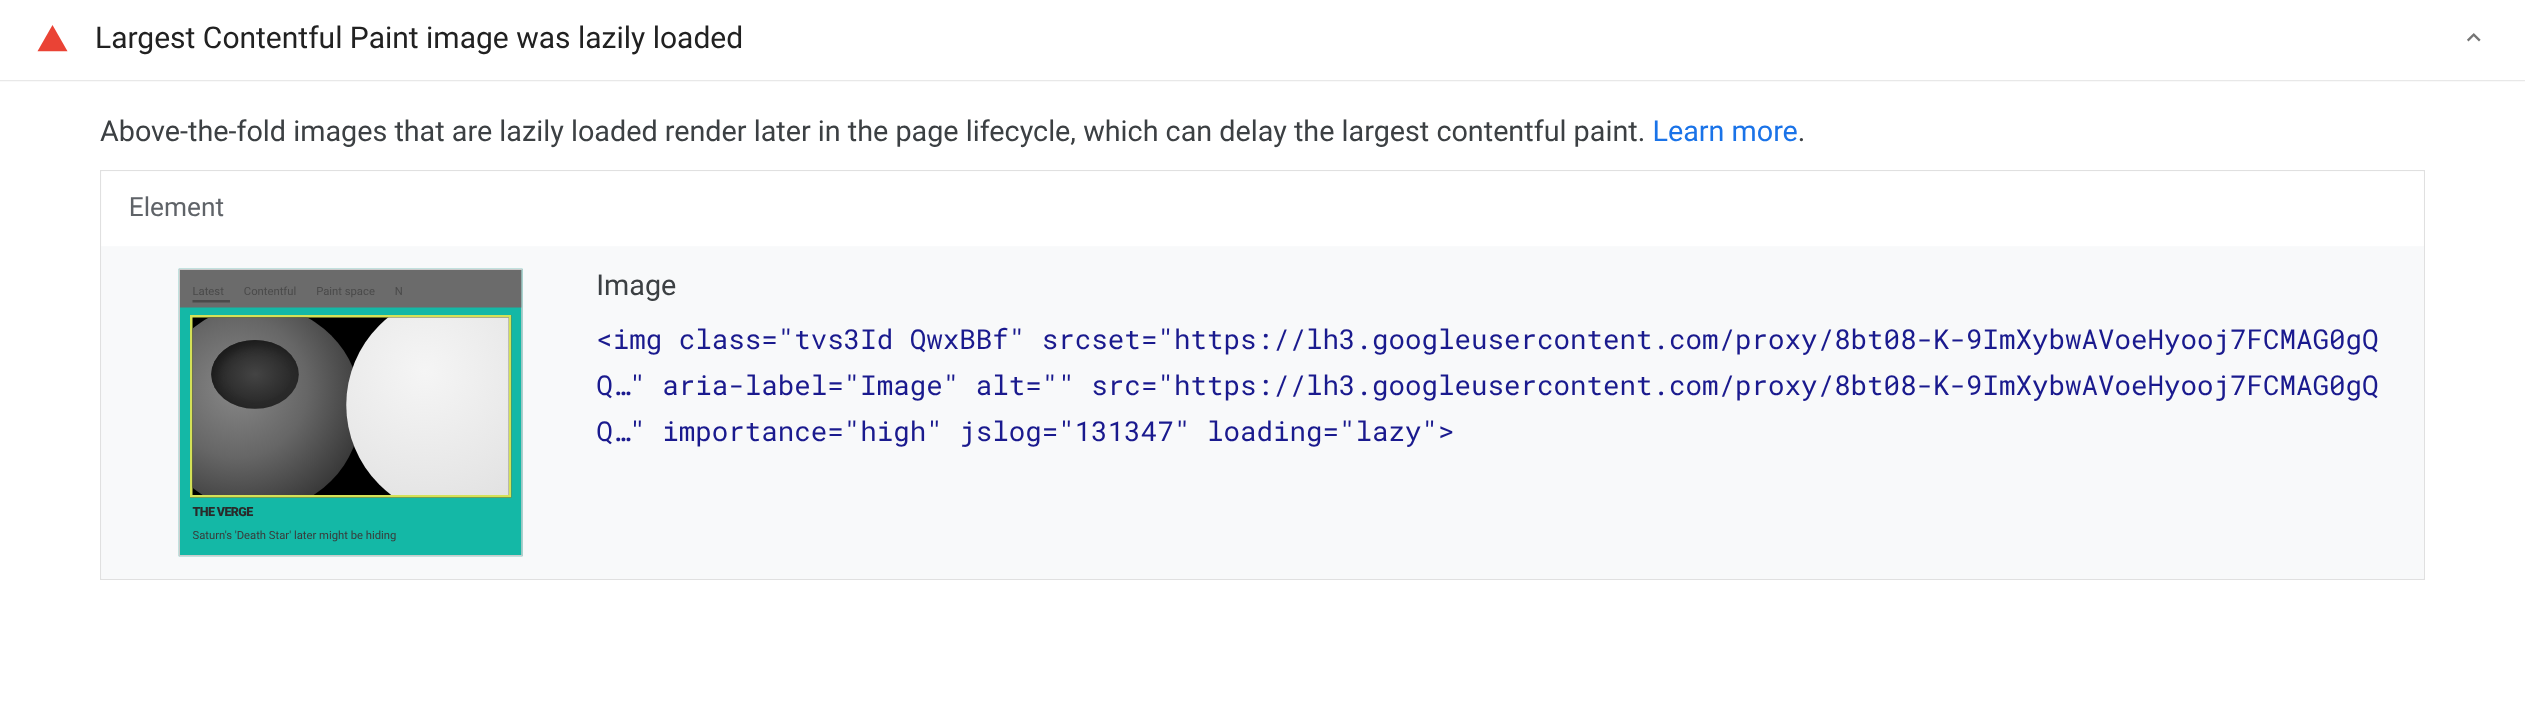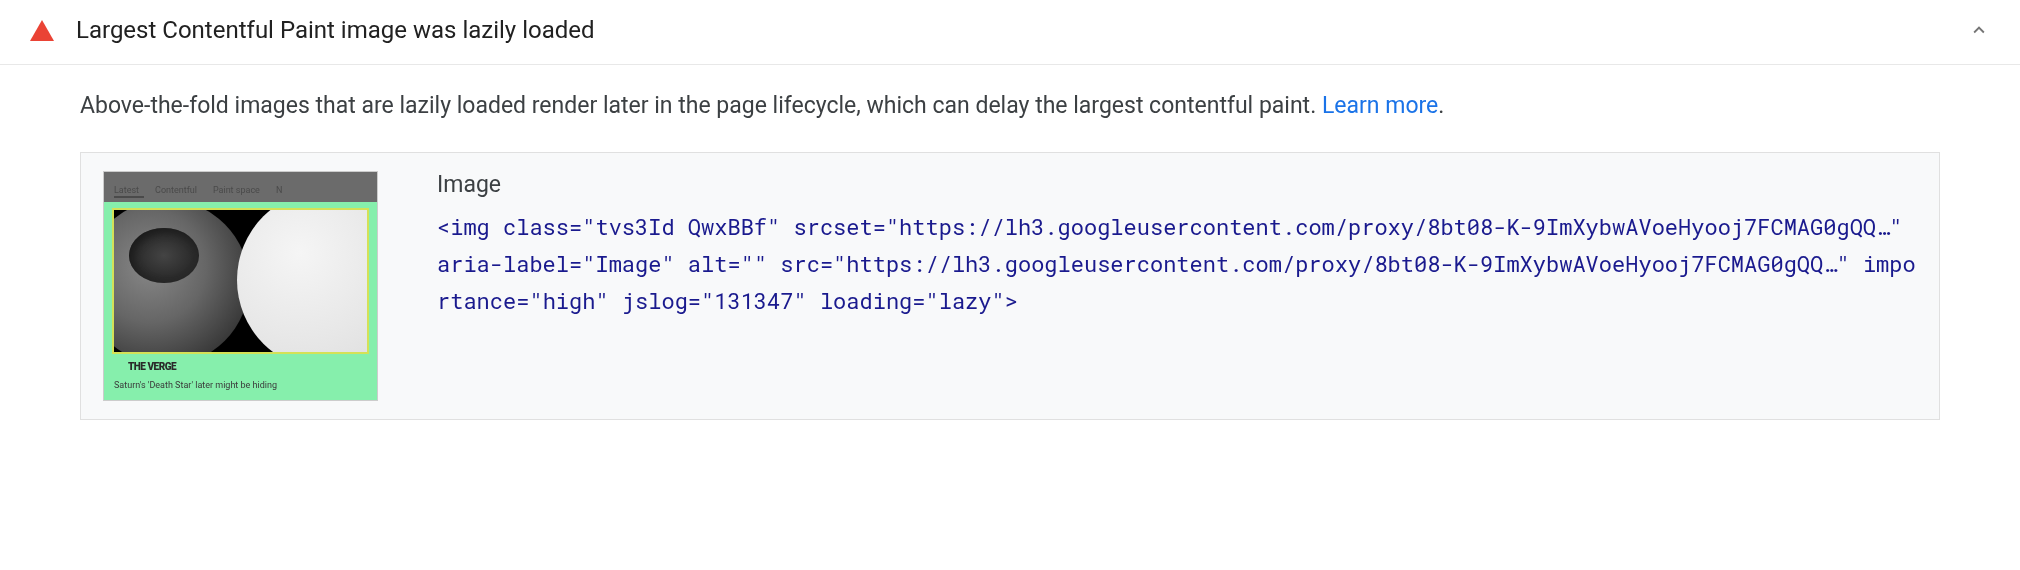--- a/index.html
+++ b/index.html
@@ -41,21 +41,21 @@
       color: #757575;
       flex-shrink: 0;
     }
     .audit-body {
       padding: 24px 80px 20px 80px;
     }
     .description {
       font-size: 23px;
       color: #3c4043;
       line-height: 1.5;
-      margin-bottom: 28px;
+      margin-bottom: 12px;
     }
     .learn-more {
       color: #1a73e8;
       text-decoration: none;
     }
     .table-container {
       border: 1px solid #e0e0e0;
     }
     .table-header {
       padding: 18px 22px;
@@ -68,22 +68,23 @@
       padding: 18px 22px;
       background: #f8f9fa;
       gap: 26px;
       align-items: flex-start;
     }
     .thumbnail {
       width: 275px;
       height: 230px;
       flex-shrink: 0;
       position: relative;
-      background: #86efac;
+      background: #14b8a6;
       border: 1px solid #ccc;
+      margin-left: 40px;
     }
     .thumb-nav {
       height: 30px;
       background: #6b6b6b;
       display: flex;
       align-items: center;
       gap: 16px;
       padding: 6px 10px 0 10px;
       font-size: 9px;
       color: #4a4a4a;
@@ -133,21 +134,21 @@
       position: absolute;
       right: -50px;
       top: -20px;
       width: 180px;
       height: 180px;
       border-radius: 50%;
       background: radial-gradient(circle at 35% 35%, #f5f5f5 0%, #e8e8e8 50%, #dadada 100%);
     }
     .thumb-brand {
       position: absolute;
-      left: 24px;
+      left: 10px;
       bottom: 28px;
       font-size: 10px;
       font-weight: 900;
       color: #2a2a2a;
       letter-spacing: -0.5px;
     }
     .thumb-caption {
       position: absolute;
       left: 10px;
       bottom: 10px;
@@ -183,20 +184,21 @@
       <path fill="currentColor" d="M7.41 15.41 12 10.83l4.59 4.58L18 14l-6-6-6 6z"></path>
     </svg>
 </div>
 
 <div class="audit-body">
   <p class="description">
     <span>Above-the-fold images that are lazily loaded render later in the page lifecycle, which can delay the largest contentful paint. </span><a class="learn-more" href="#">Learn more</a><span>.</span>
   </p>
 
   <div class="table-container">
+    <div class="table-header">Element</div>
     <div class="table-row">
 
       <div class="thumbnail">
         <div class="thumb-nav">
           <span class="thumb-nav-item">Latest</span>
           <span class="thumb-nav-item">Contentful</span>
           <span class="thumb-nav-item">Paint space</span>
           <span class="thumb-nav-item">N</span>
         </div>
         <div class="thumb-underline"></div>

